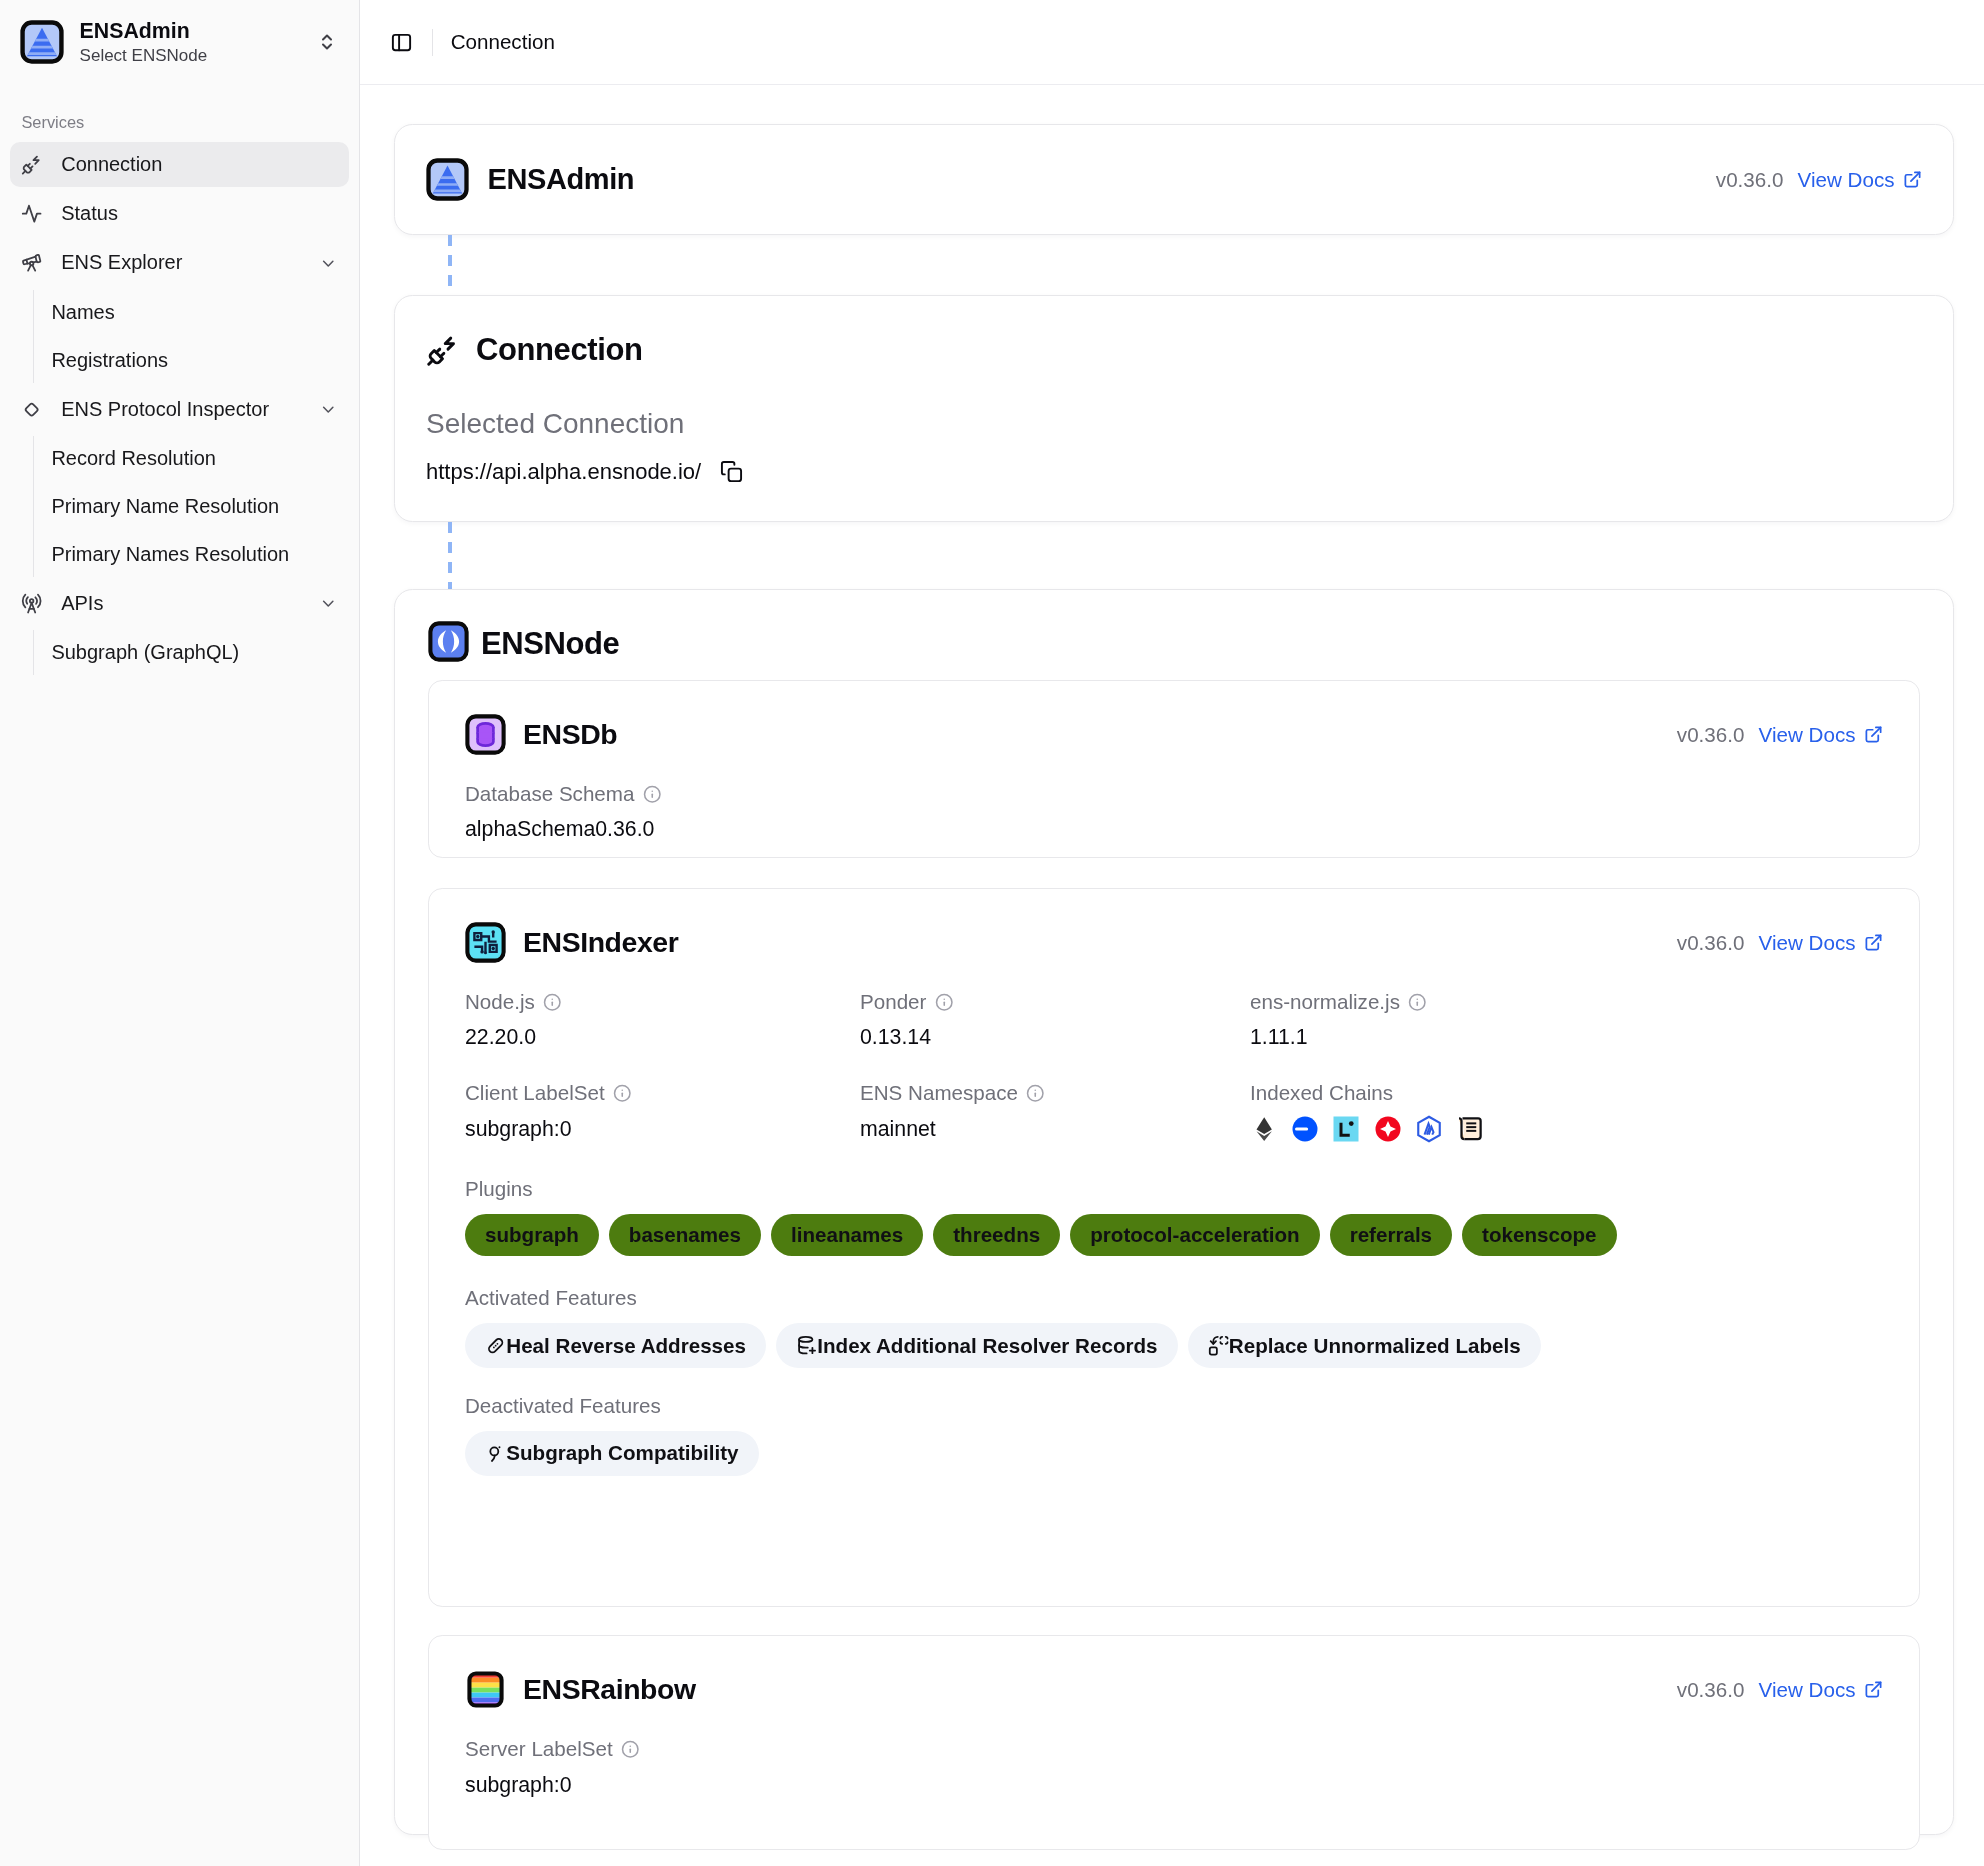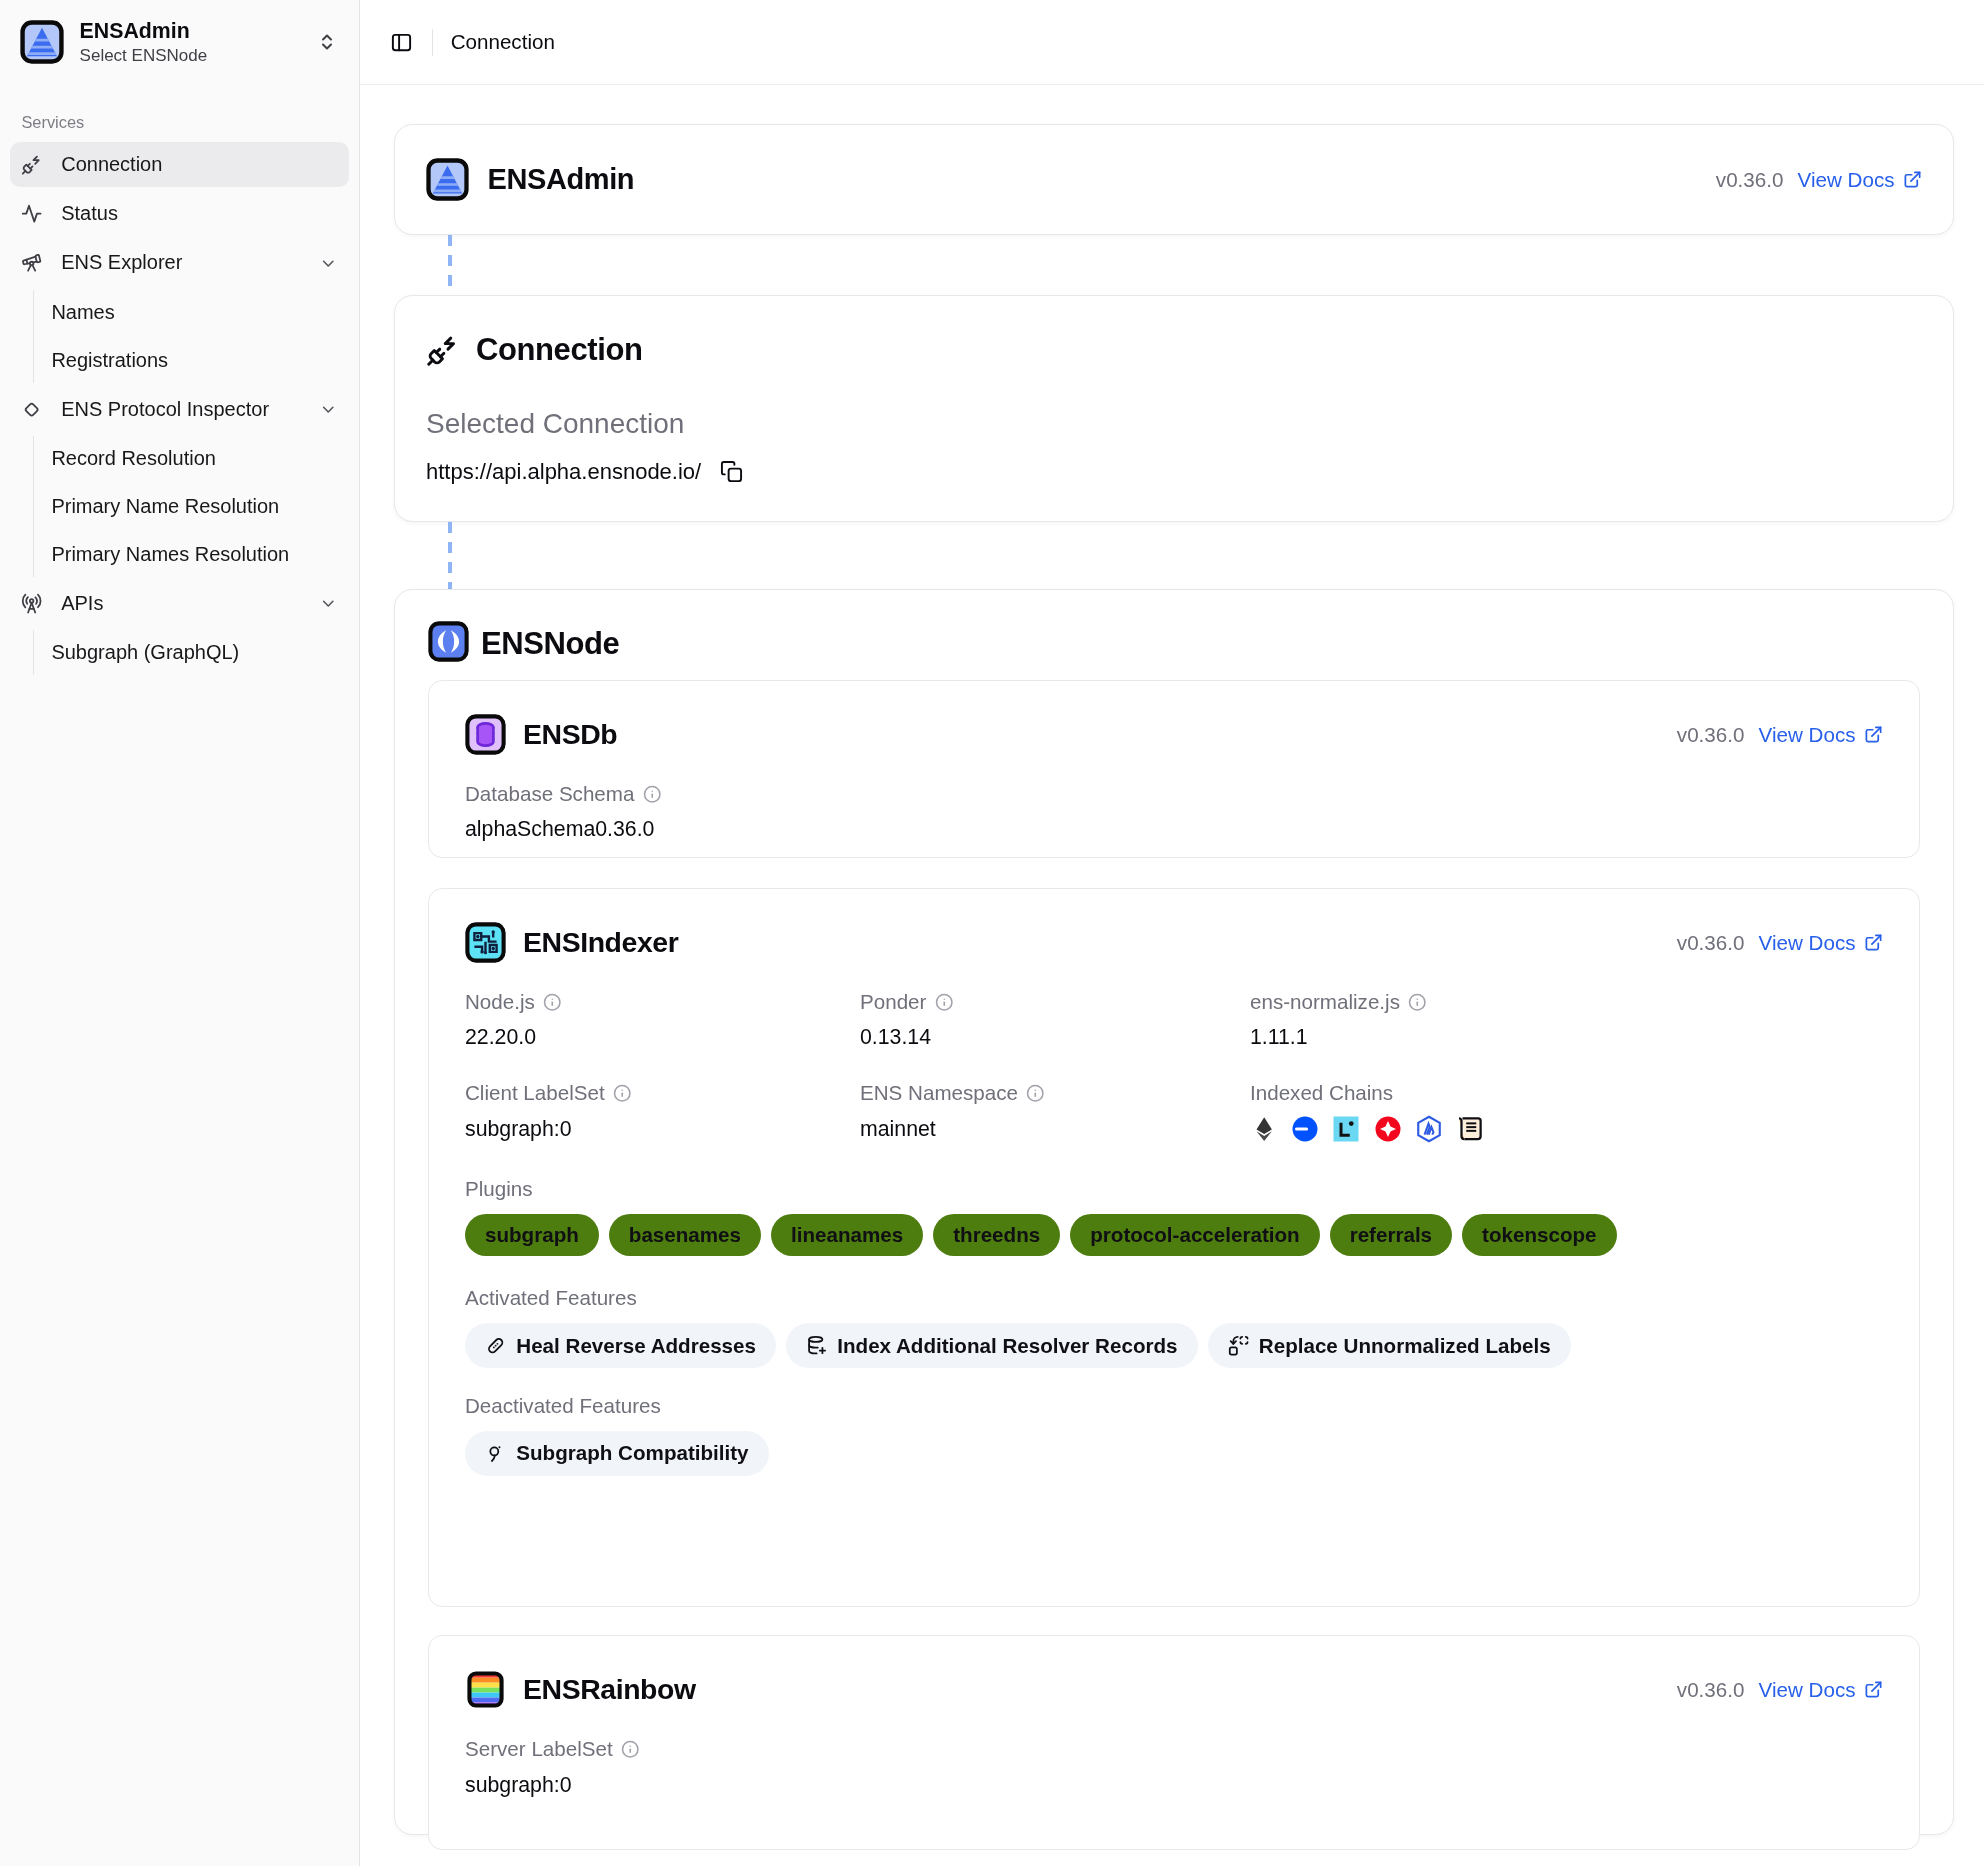--- a/index.html
+++ b/index.html
@@ -66,21 +66,21 @@
   .f-label { display:flex; align-items:center; gap:8.5px; font-size:20.6px; color:#6f7079; }
   .f-value { margin-top:11.4px; font-size:21.3px; color:#0b0b10; }
   .info { color:#a1a1aa; }
 
   .chains-row { display:flex; align-items:center; gap:11.4px; margin-top:8.5px; }
 
   .sect-label { font-size:20.6px; color:#6f7079; }
   .plugins { margin-top:33px; }
   .pill-row { display:flex; align-items:center; gap:10px; margin-top:12.8px; flex-wrap:wrap; }
   .pill { background:#4d7c0f; border-radius:710px; padding:9.2px 20px; font-size:20.6px; font-weight:700; color:#101014; }
-  .fpill { display:flex; align-items:center; gap:10px; background:#f1f4f9; border-radius:710px;
+  .fpill { display:flex; align-items:center; background:#f1f4f9; border-radius:710px;
            padding:10.7px 20px; font-size:20.6px; font-weight:700; color:#101014; }
   .features { margin-top:30px; }
   .features2 { margin-top:25.6px; }
 
   .logo-sq { border-radius:10px; }
 </style>
 </head>
 <body>
 
 <aside class="sidebar">

